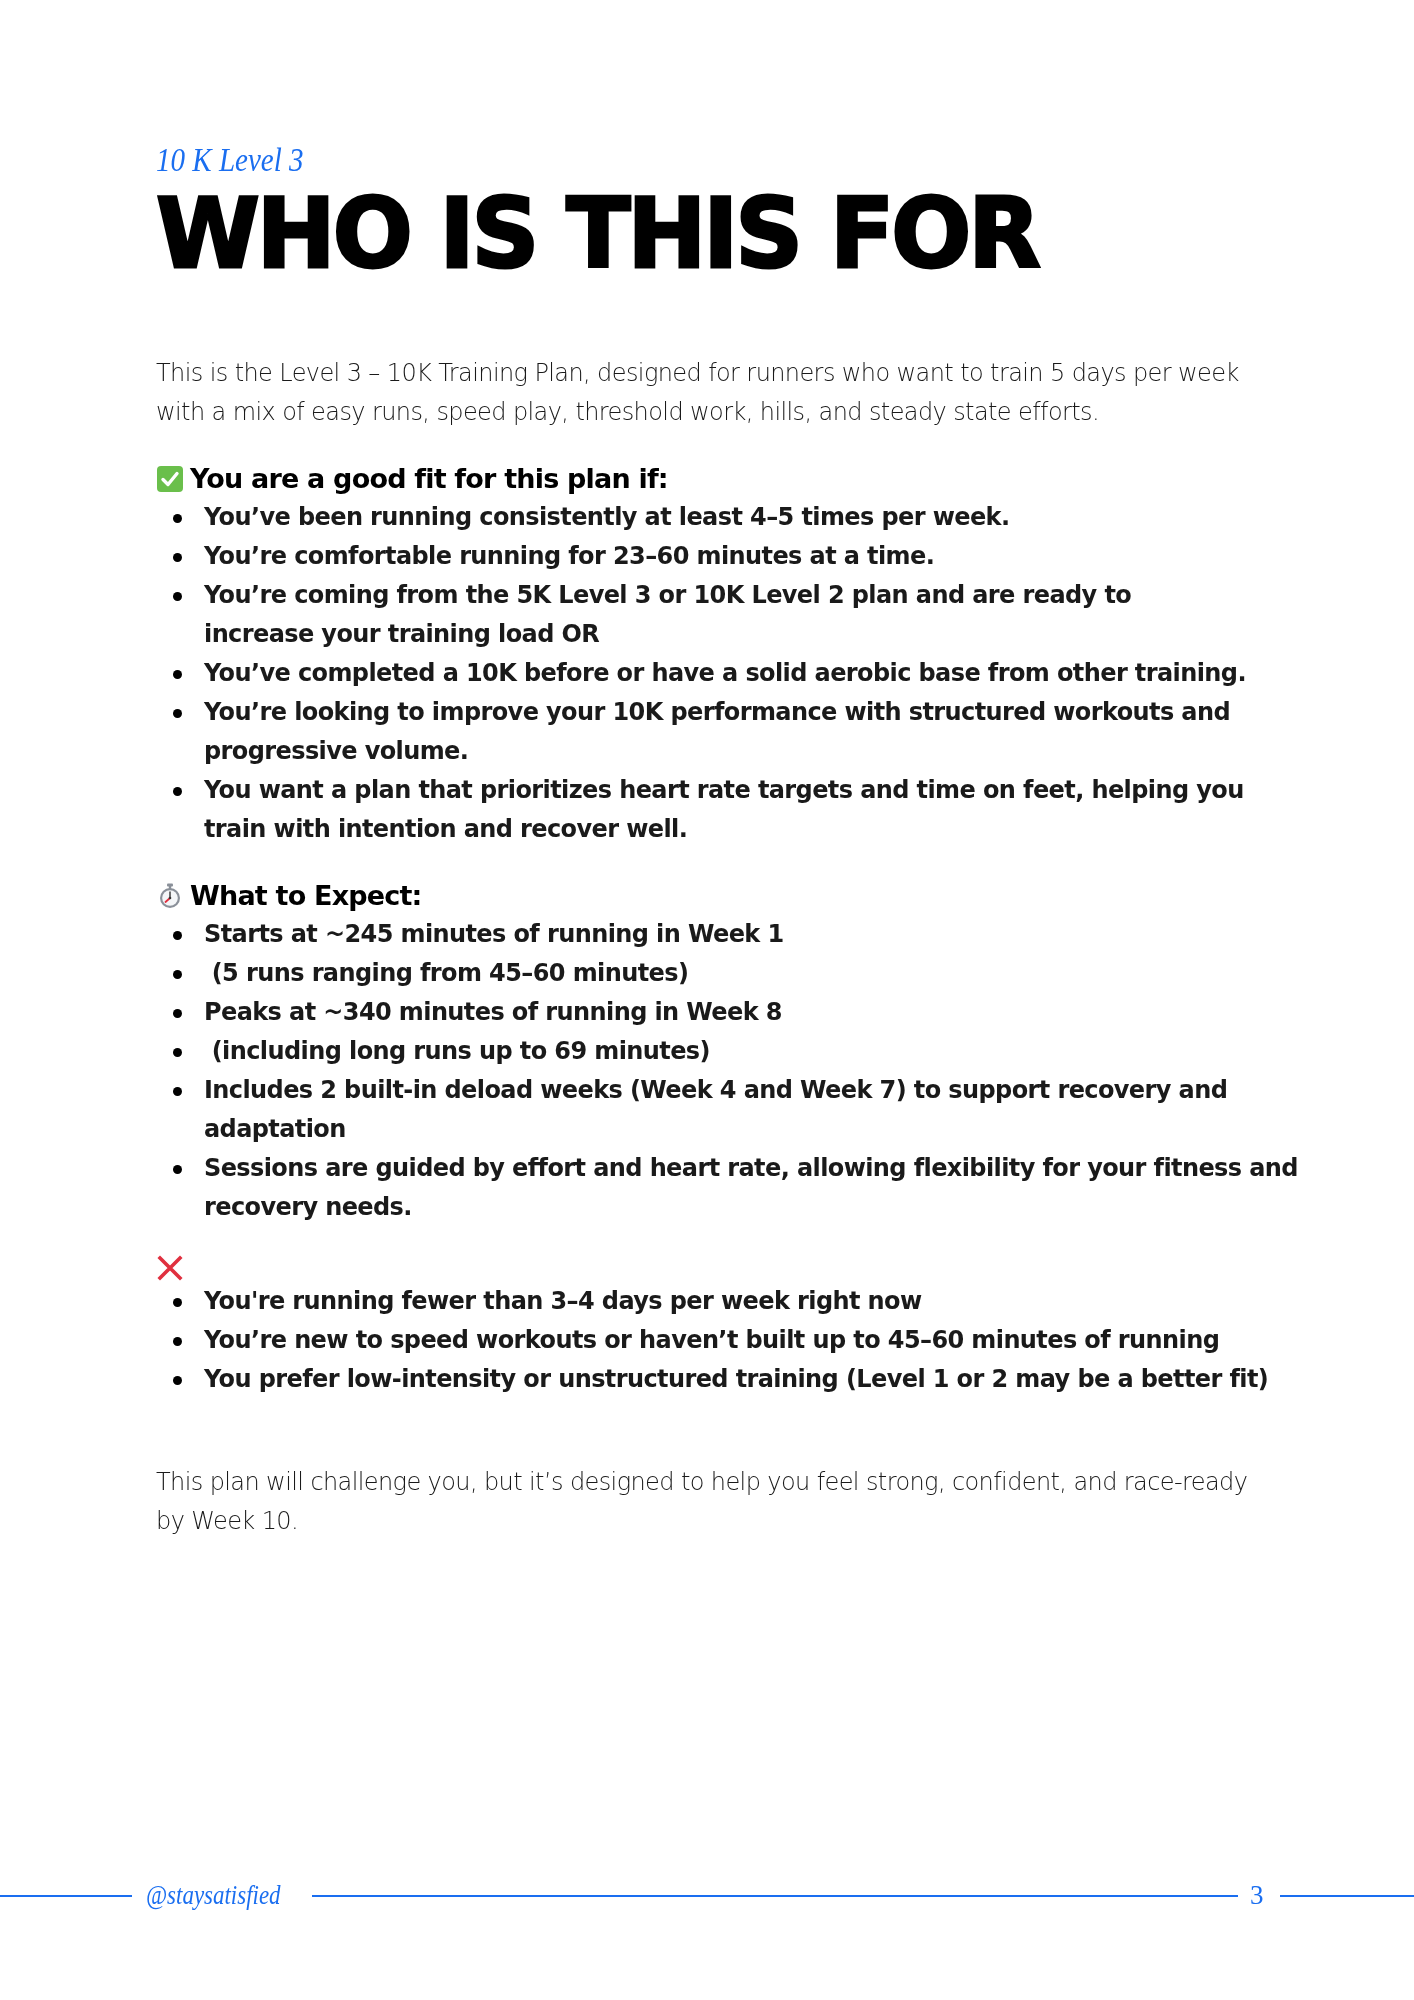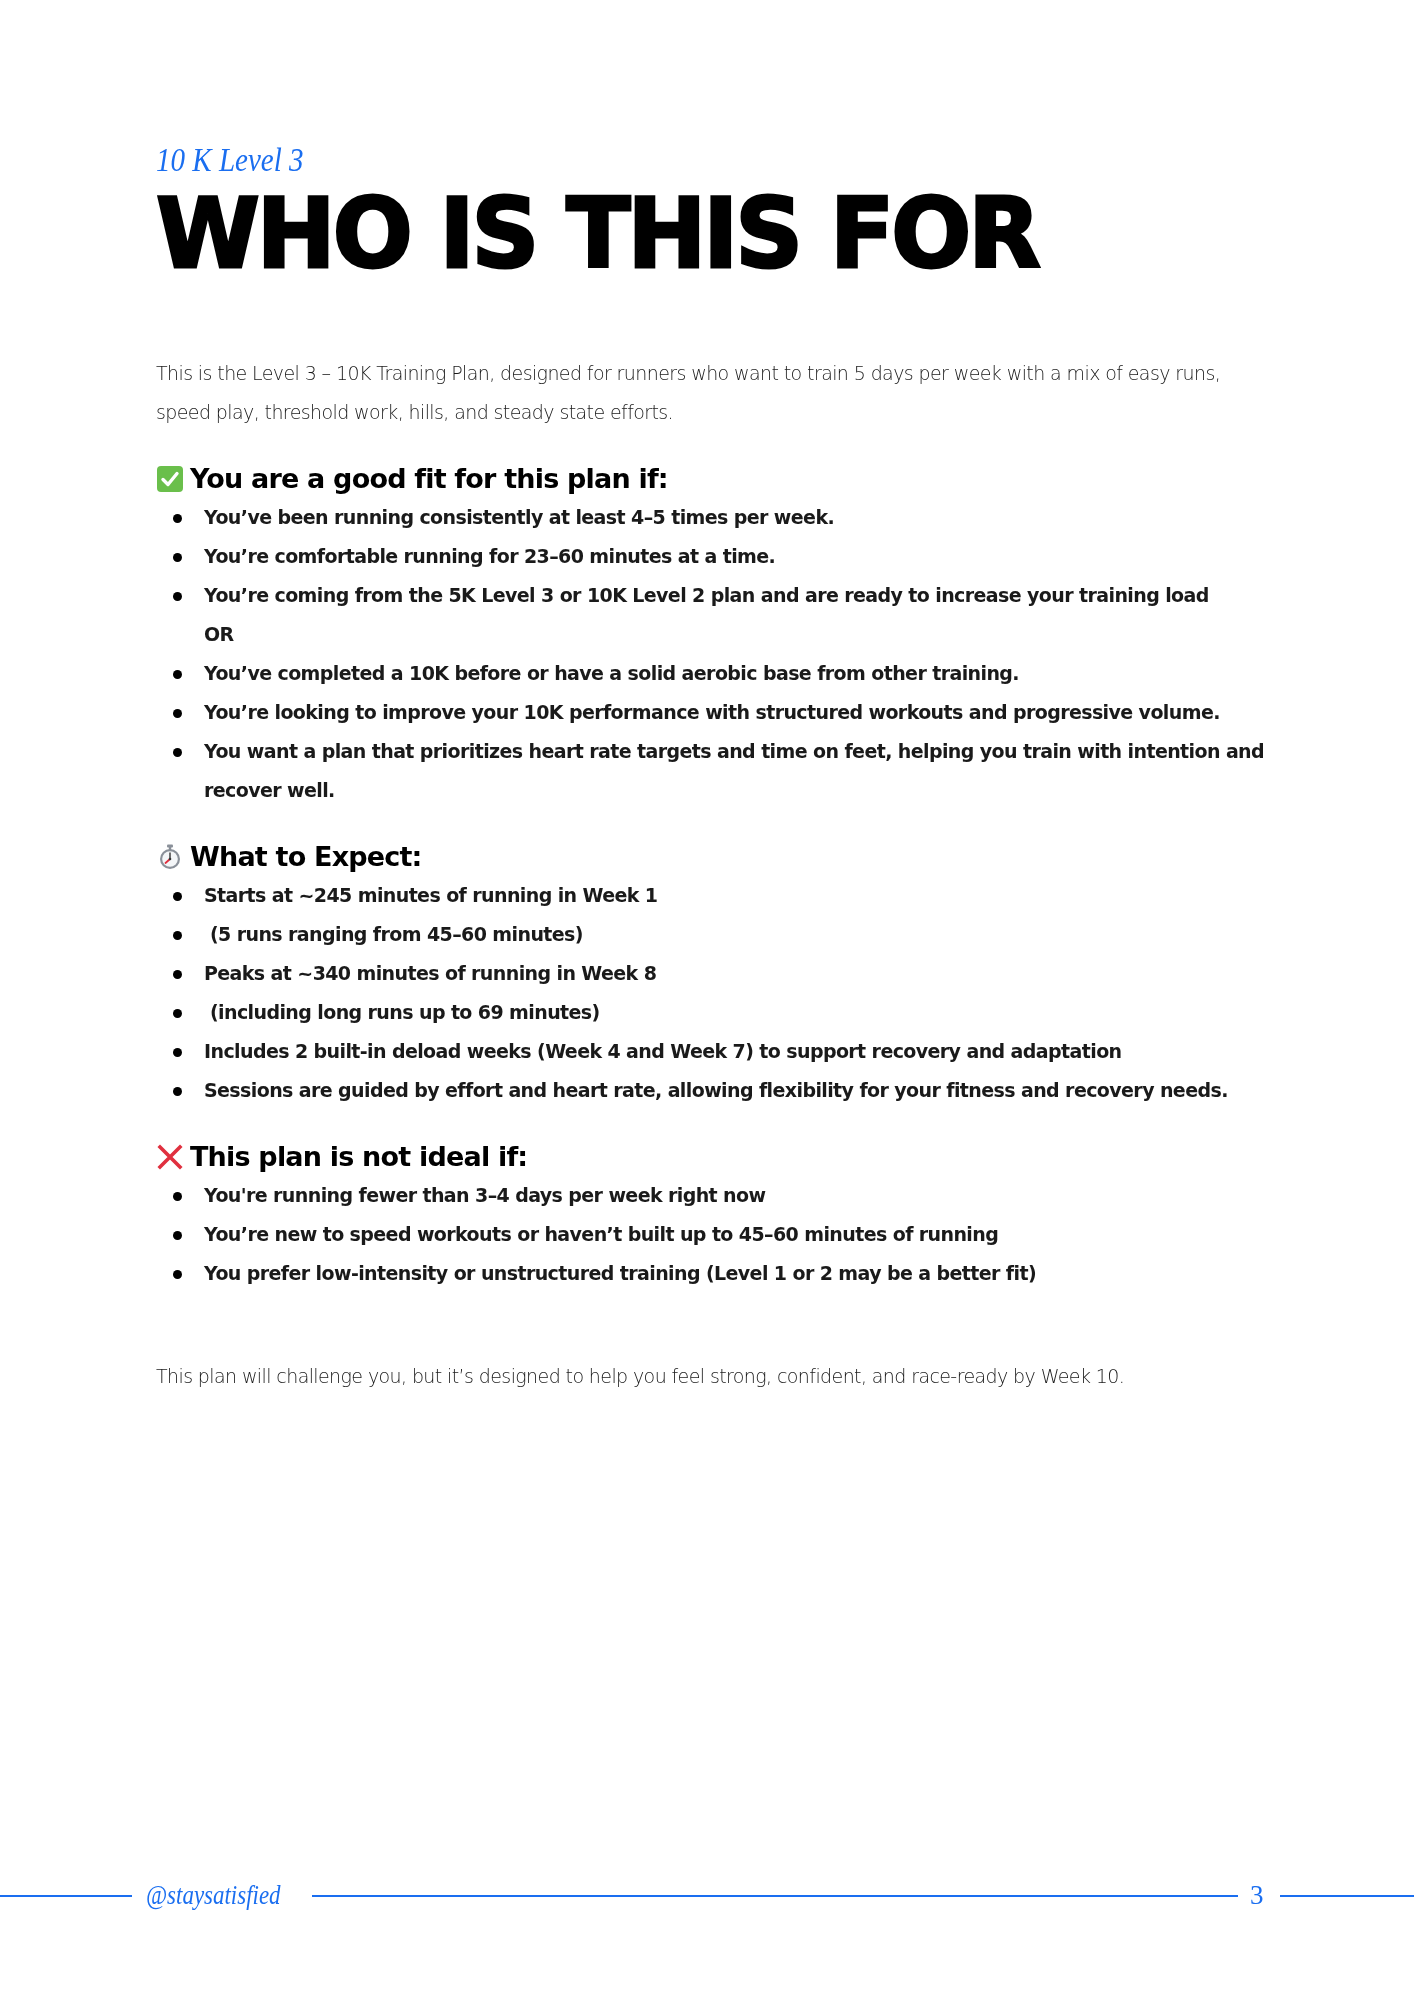--- a/index.html
+++ b/index.html
@@ -36,21 +36,21 @@
       letter-spacing: -3px;
       margin-top: 4px;
       -webkit-text-stroke: 3px #000;
       transform: scaleX(0.98);
       transform-origin: left center;
       white-space: nowrap;
     }
     .body-text {
       font-family: "DejaVu Sans", "Liberation Sans", sans-serif;
       font-weight: 300;
-      font-size: 19px;
+      font-size: 24px;
       line-height: 39px;
       color: #1a1a1a;
       letter-spacing: -0.6px;
     }
     .intro { margin-top: 70px; width: 1090px; }
     .section { margin-top: 27px; }
     .section-heading {
       display: flex;
       align-items: center;
       font-family: "DejaVu Sans", "Liberation Sans", sans-serif;
@@ -173,21 +173,20 @@
   </div>
 
   
   <div class="section">
     <div class="section-heading">
       <span class="icon">
         <svg viewBox="0 0 28 28">
           <path d="M4 4 L24 24 M24 4 L4 24" stroke="#e0303f" stroke-width="3.6" stroke-linecap="square"></path>
         </svg>
       </span>
-      <span>This plan is not ideal if:</span>
     </div>
     <ul class="bullets body-text">
       <li>You're running fewer than 3–4 days per week right now</li>
       <li style="white-space:nowrap">You’re new to speed workouts or haven’t built up to 45–60 minutes of running</li>
       <li style="width:1120px">You prefer low-intensity or unstructured training (Level 1 or 2 may be a better fit)</li>
     </ul>
   </div>
 
   <p class="body-text closing">This plan will challenge you, but it’s designed to help you feel strong, confident, and race-ready by Week 10.</p>
 </div>

